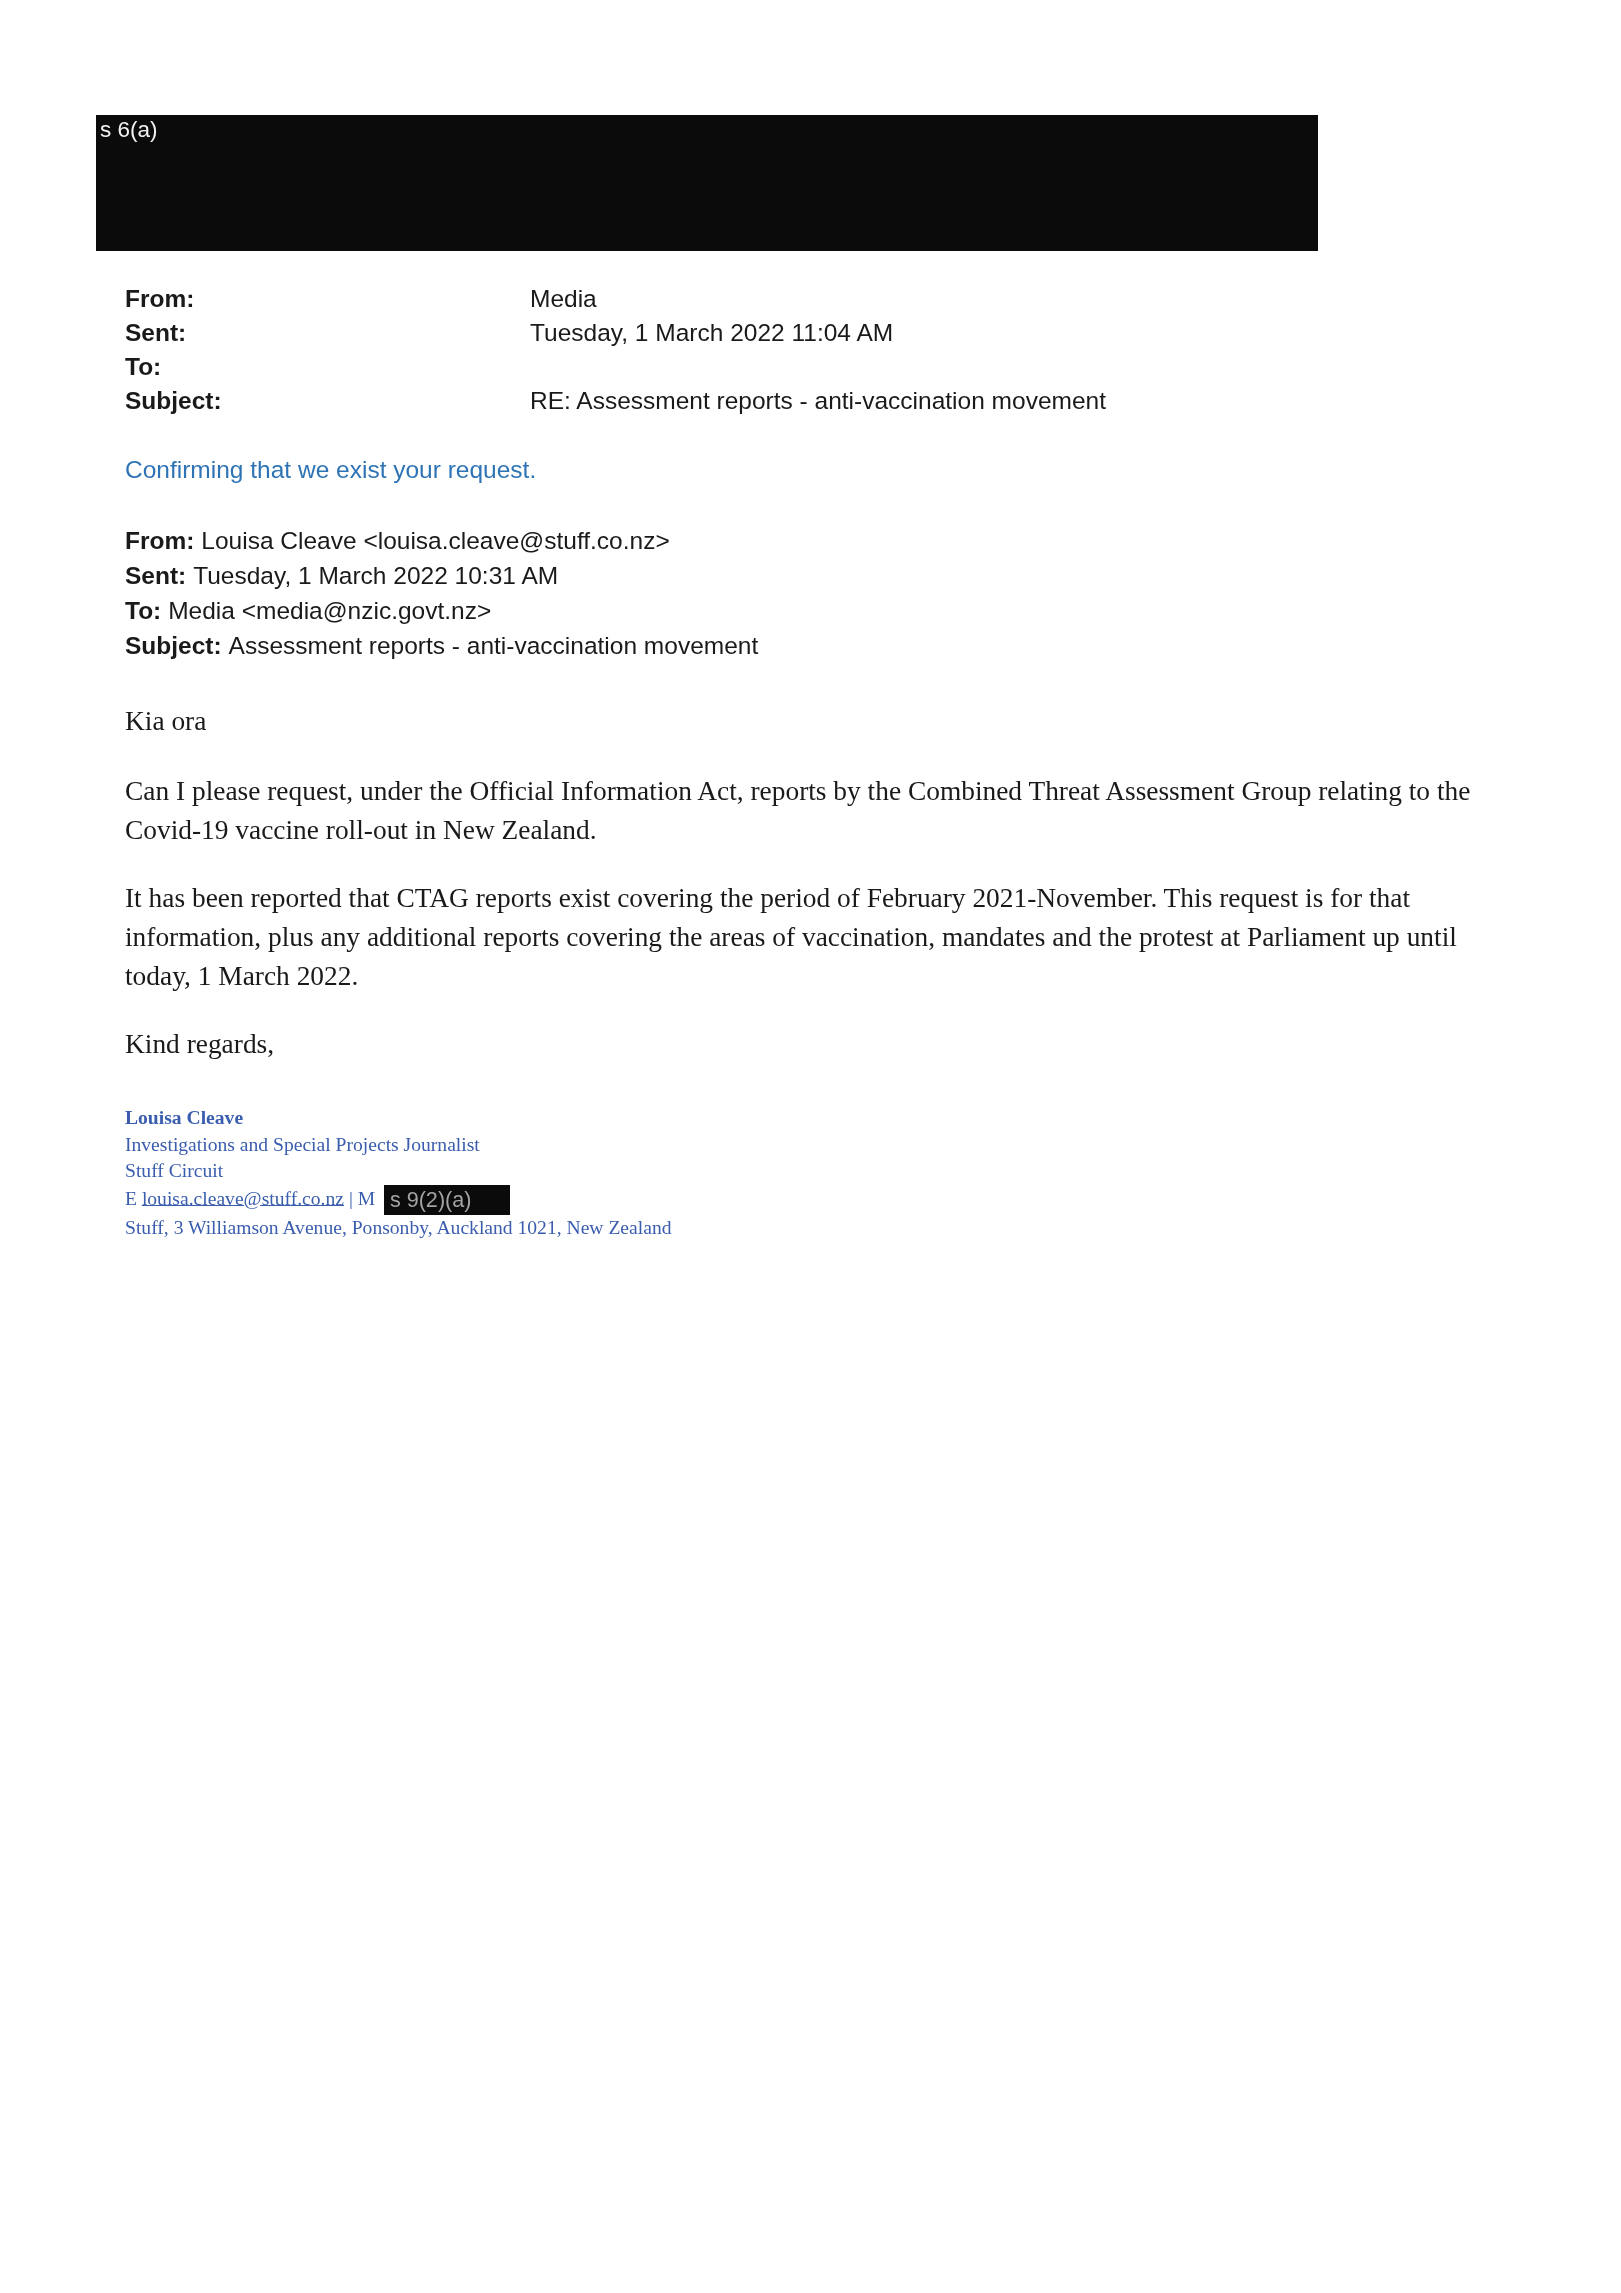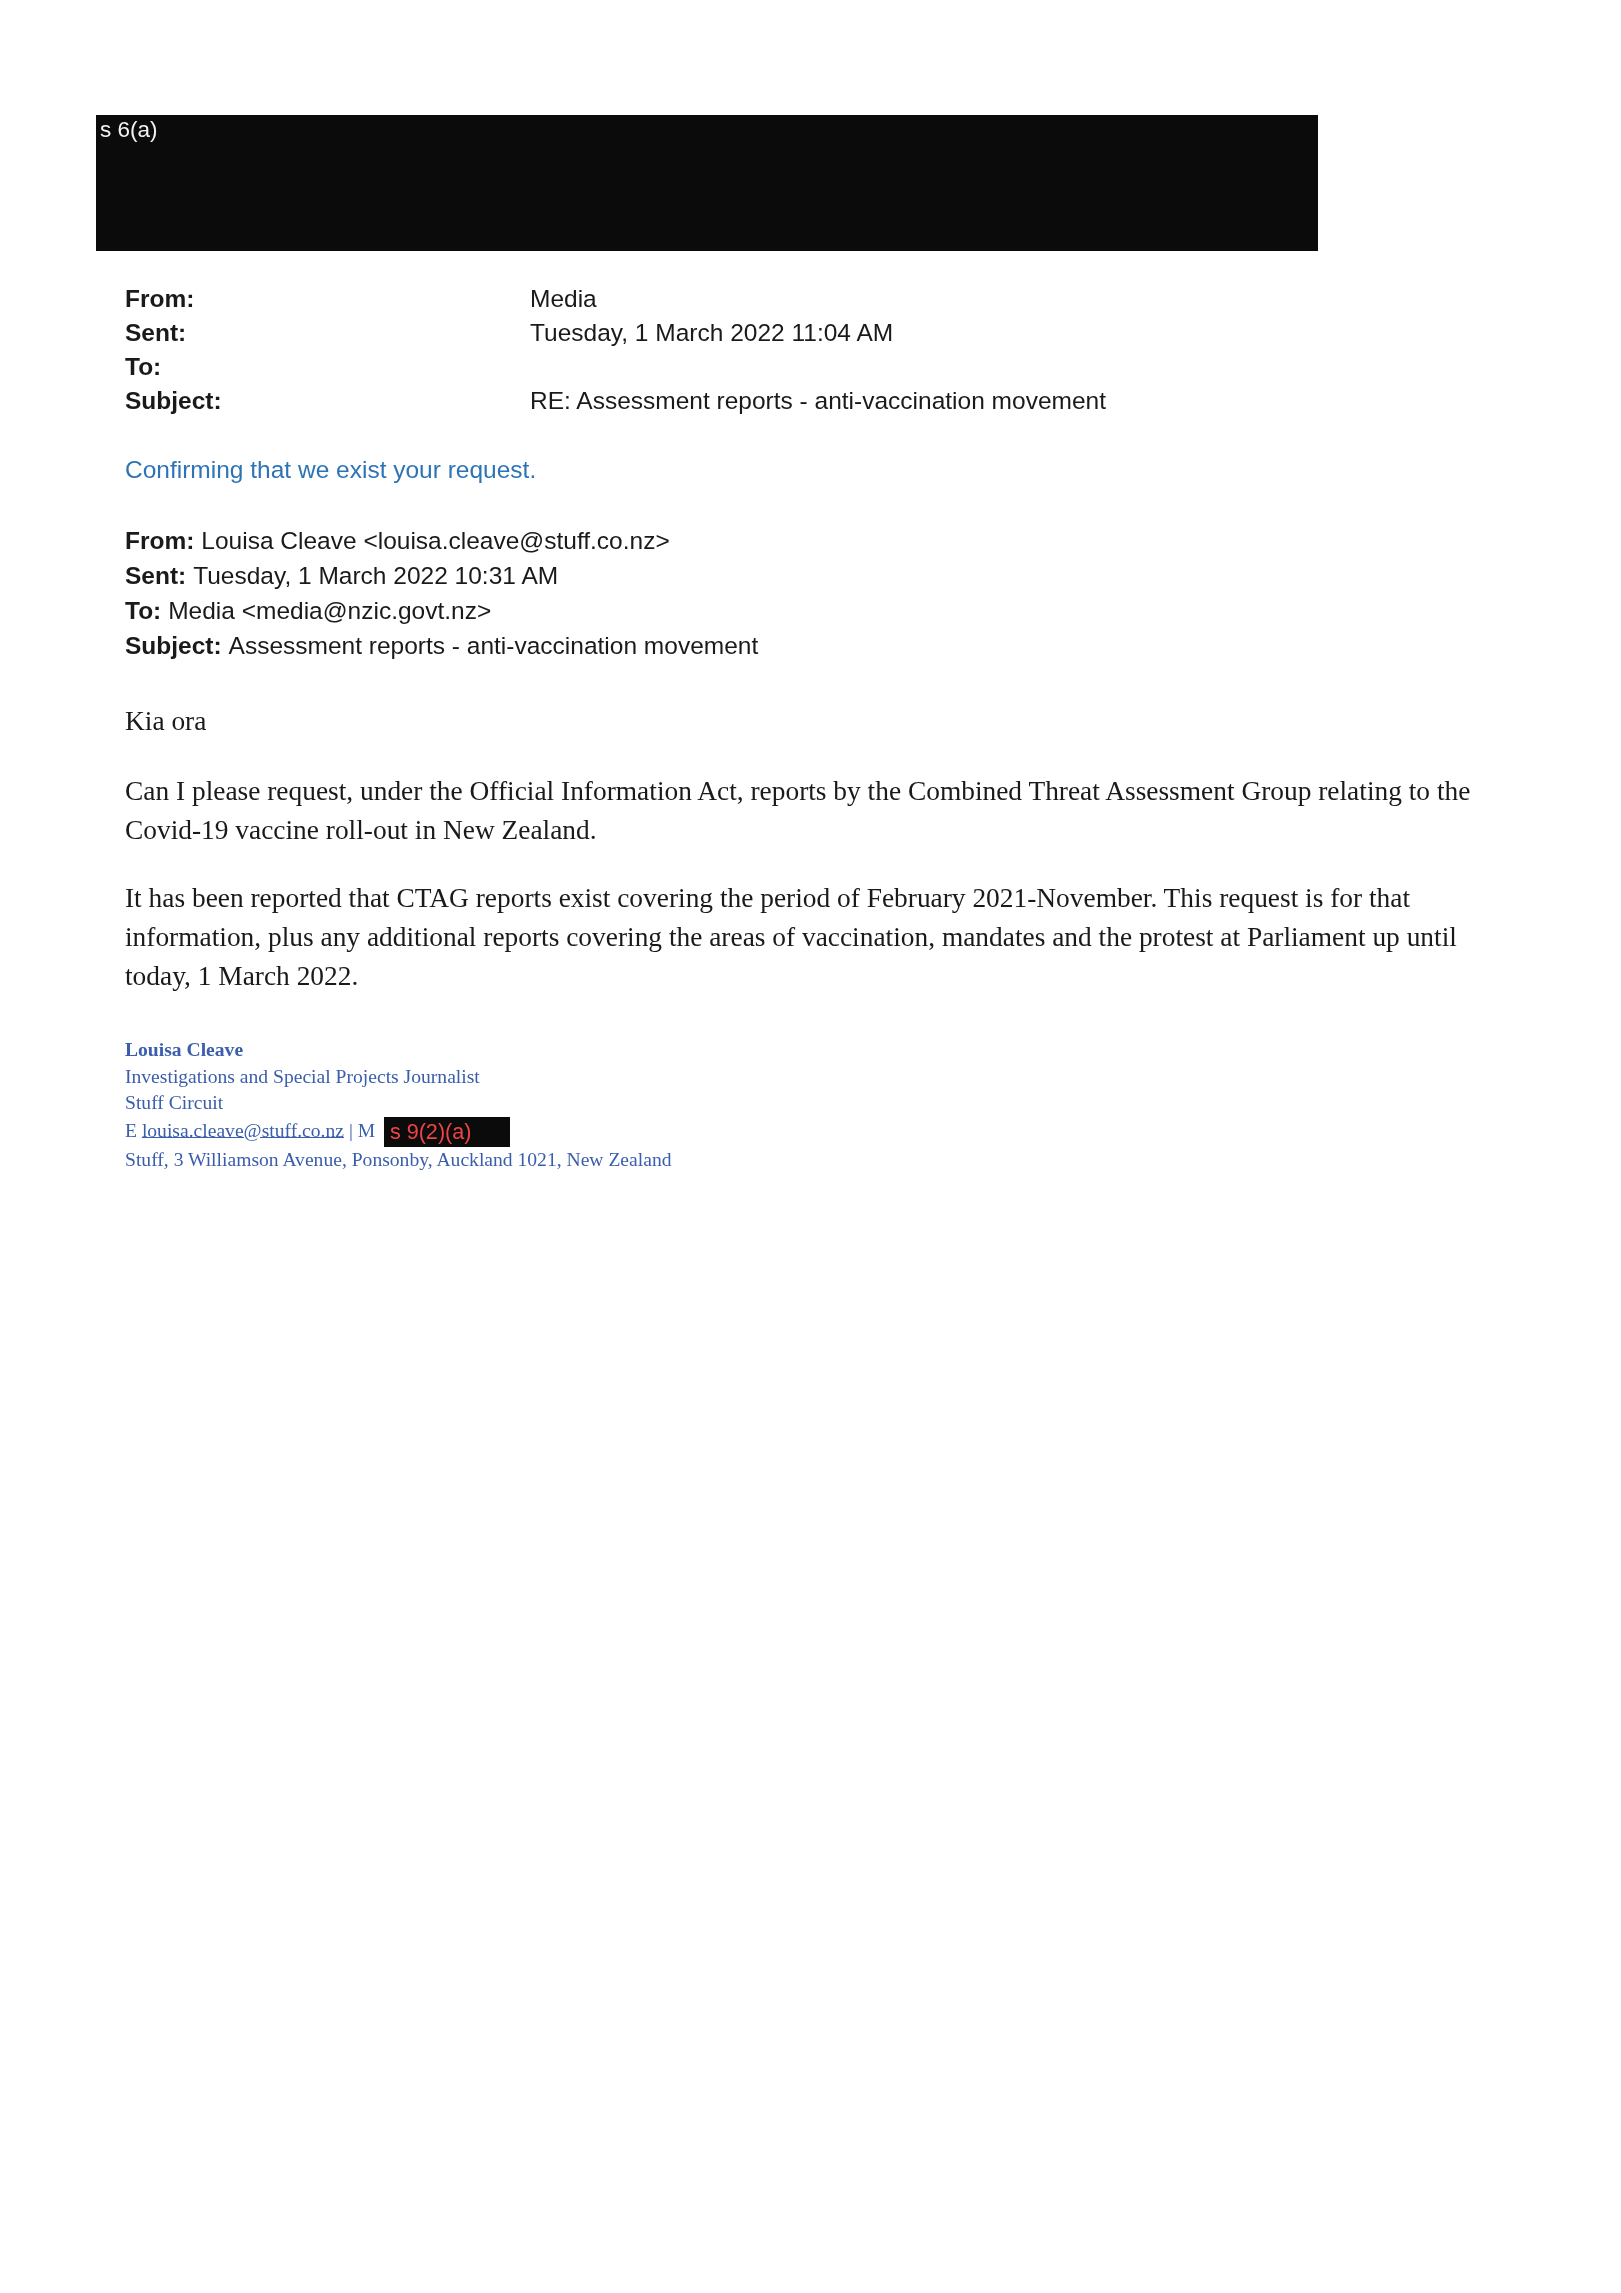--- a/index.html
+++ b/index.html
@@ -99,21 +99,21 @@
   }
   .sig-name { font-weight: bold; }
   .sig-link {
     color: var(--signature-blue, #3A5DAE);
     text-decoration: underline;
     cursor: pointer;
   }
   .inline-redaction {
     display: inline-block;
     background: var(--redaction-black, #0b0b0b);
-    color: #ef4444;
+    color: #a3a3a3;
     font-family: "Liberation Sans", sans-serif;
     font-size: 21.6px;
     line-height: 27.4px;
     padding: 1px 39px 2px 5.9px;
     vertical-align: middle;
     margin-left: 3.9px;
   }
 </style>
 </head>
 <body>
@@ -157,20 +157,21 @@
         <span class="q-label">To:</span><span class="q-value">Media &lt;media@nzic.govt.nz&gt;</span>
       </div>
       <div class="q-row">
         <span class="q-label">Subject:</span><span class="q-value">Assessment reports - anti-vaccination movement</span>
       </div>
     </div>
 
     <div class="body-serif greeting">Kia ora</div>
     <div class="body-serif para1">Can I please request, under the Official Information Act, reports by the Combined Threat Assessment Group relating to the Covid-19 vaccine roll-out in New Zealand.</div>
     <div class="body-serif para2">It has been reported that CTAG reports exist covering the period of February 2021-November. This request is for that information, plus any additional reports covering the areas of vaccination, mandates and the protest at Parliament up until today, 1 March 2022.</div>
+    <div class="body-serif closing">Kind regards,</div>
 
     <div class="signature">
       <div class="sig-name">Louisa Cleave</div>
       <div>Investigations and Special Projects Journalist</div>
       <div>Stuff Circuit</div>
       <div class="sig-contact">
         <span>E</span>
         <a class="sig-link">louisa.cleave@stuff.co.nz</a>
         <span>|</span>
         <span>M</span>

